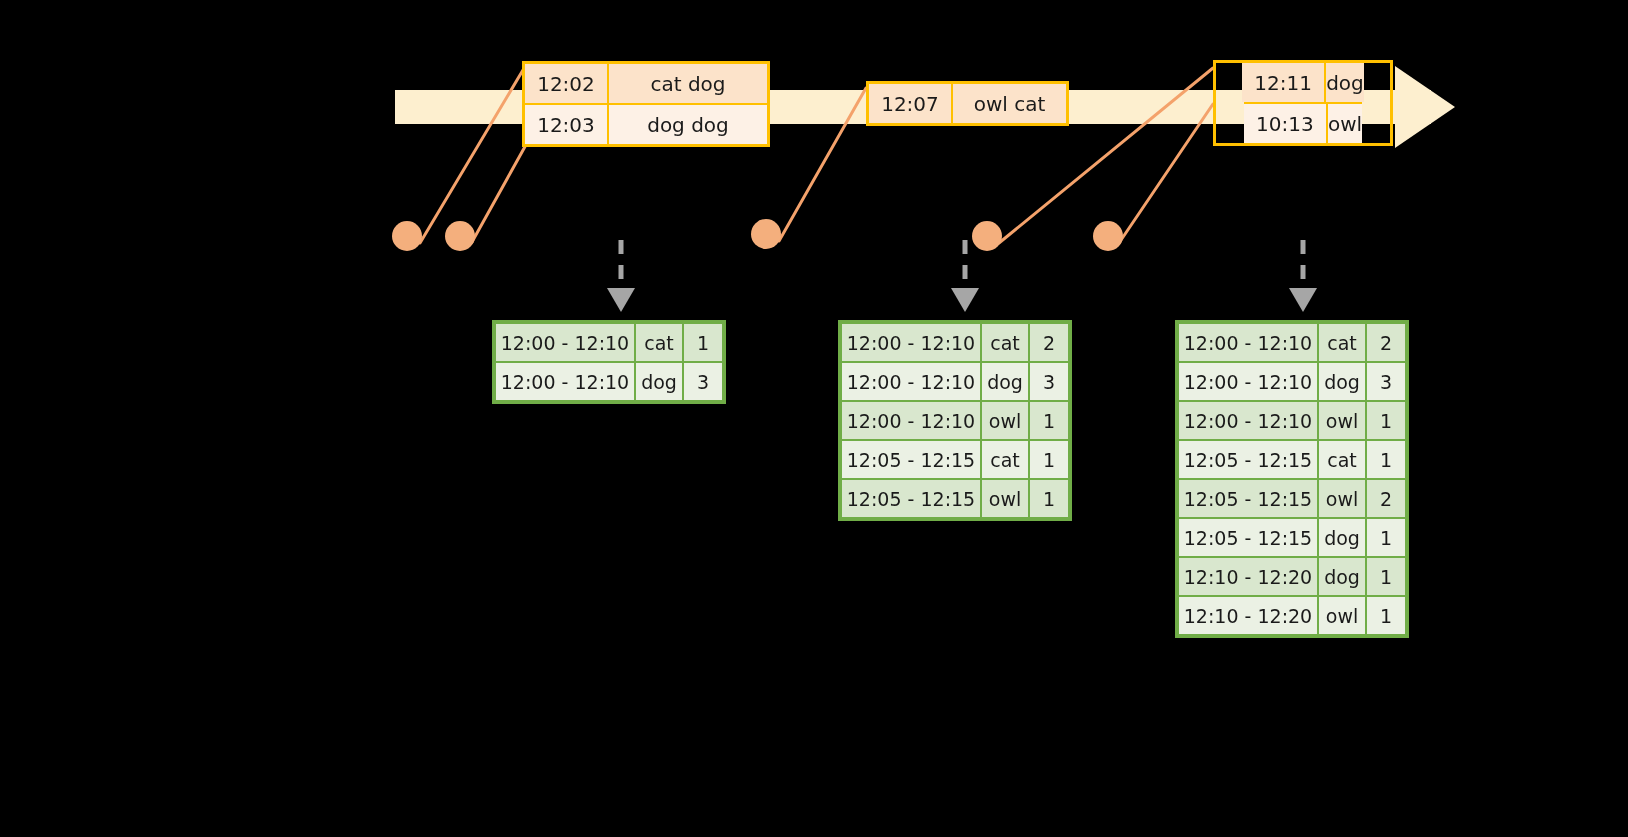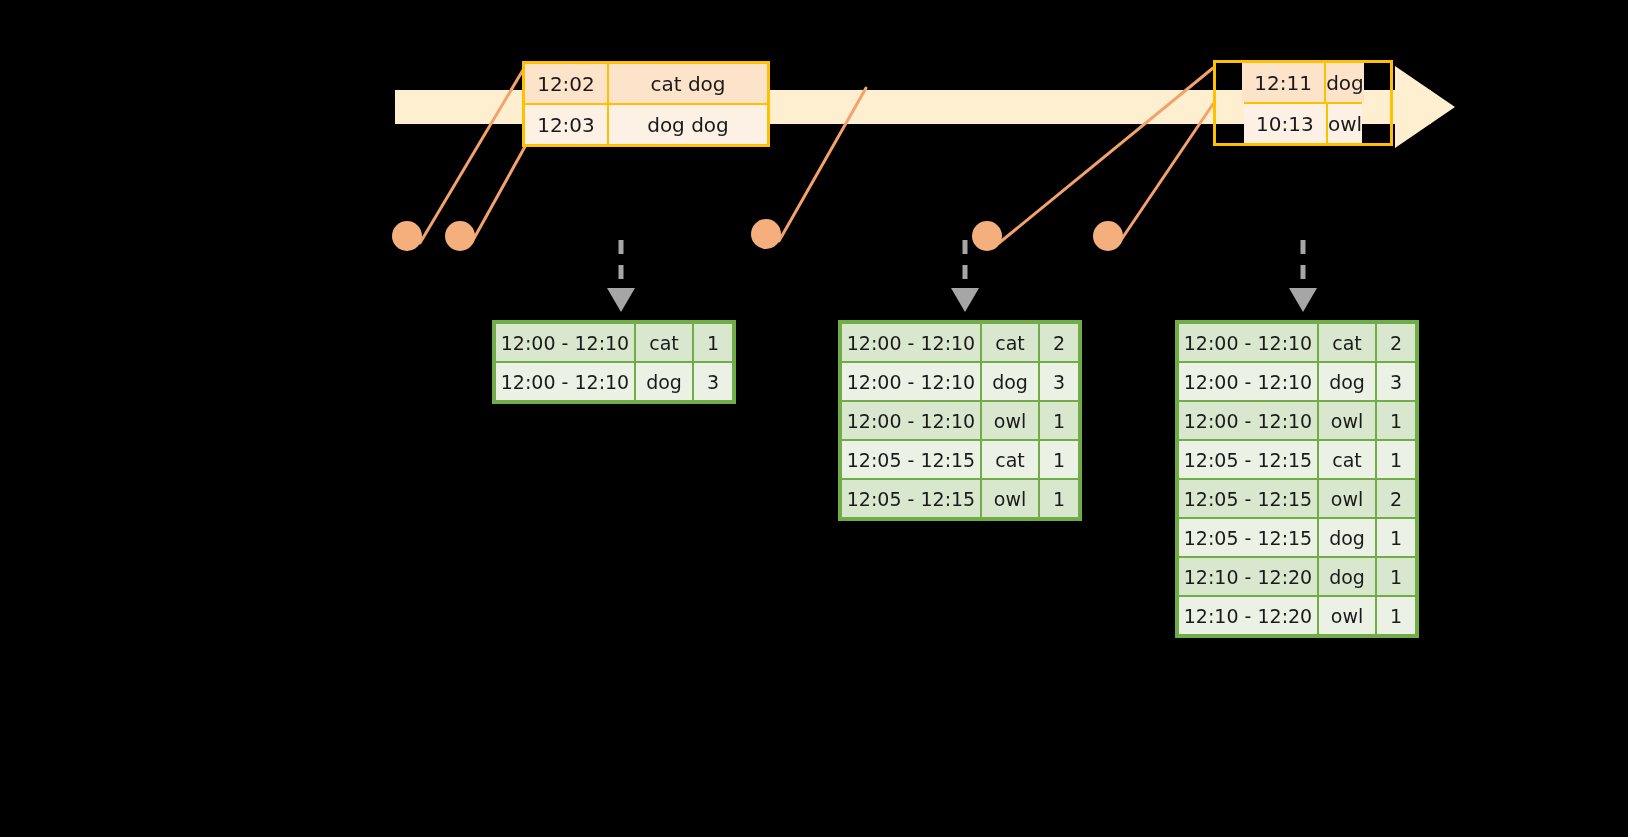--- a/index.html
+++ b/index.html
@@ -86,21 +86,21 @@
     display: flex;
     align-items: center;
     justify-content: center;
     font-size: 19px;
     color: #1a1a1a;
     border-right: 2px solid #70AD47;
     box-sizing: border-box;
   }
   .res-cell:last-child { border-right: none; }
   .c-window { width: 140px; }
-  .c-word   { width: 58px; }
+  .c-word   { width: 48px; }
   .c-count  { width: 38px; }
 </style>
 </head>
 <body>
 
 <div id="stage">
 
   <svg class="layer" viewBox="0 0 1628 837">
 
     <g>
@@ -144,20 +144,26 @@
     <div class="event-row shade">
       <div class="event-cell-time cell">12:02</div>
       <div class="event-cell-words cell">cat dog</div>
     </div>
     <div class="event-row light">
       <div class="event-cell-time cell">12:03</div>
       <div class="event-cell-words cell">dog dog</div>
     </div>
   </div>
 
+  <div class="event-box" style="left:866px; top:81px; width:203px;">
+    <div class="event-row shade">
+      <div class="event-cell-time cell">12:07</div>
+      <div class="event-cell-words cell">owl cat</div>
+    </div>
+  </div>
 
   <div class="event-box" style="left:1213px; top:60px; width:180px;align-items:center;">
     <div class="event-row shade">
       <div class="event-cell-time cell">12:11</div>
       <div class="event-cell-words cell">dog</div>
     </div>
     <div class="event-row light">
       <div class="event-cell-time cell">10:13</div>
       <div class="event-cell-words cell">owl</div>
     </div>

